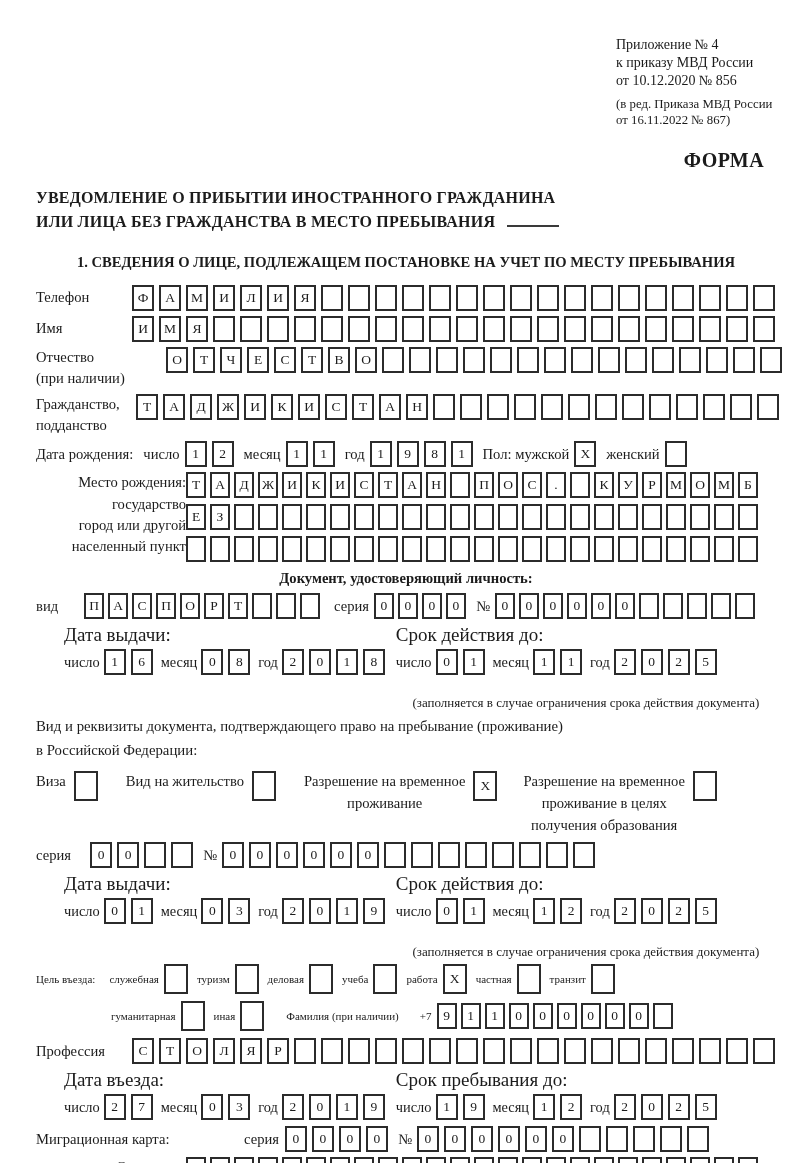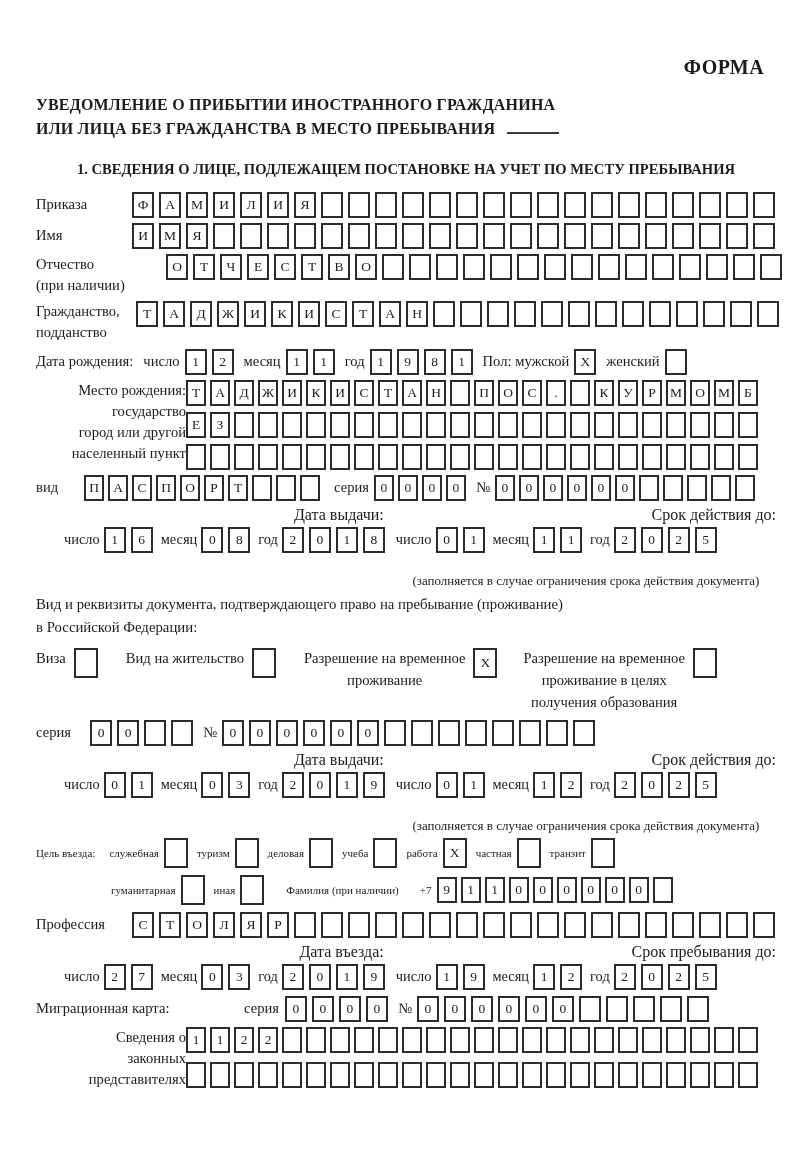--- a/index.html
+++ b/index.html
@@ -27,21 +27,21 @@
   }
   .cells.sm{gap:4px;} .cells.sm .cell{width:20px;}
   .boxes .cell{width:24px;height:30px;}
   .stack{display:flex;flex-direction:column;gap:6px;}
   .inline-lbl{font-size:14.6px;margin:0 5px 0 10px;flex-shrink:0;}
 
   .dates{display:flex;margin:2px 0 4px 0;}
   .dates .col{display:flex;flex-direction:column;}
   .dates .col.left{width:47%;padding-left:28px;box-sizing:border-box;}
   .dates .col.right{width:53%;padding-left:12px;box-sizing:border-box;}
-  .date-head{text-align:right;font-size:16px;margin-bottom:3px;}
+  .date-head{text-align:left;font-size:19px;margin-bottom:3px;}
   .date-row{display:flex;align-items:center;}
   .date-row .dlbl{font-size:14.4px;margin:0 4px 0 8px;flex-shrink:0;}
   .date-row .dlbl.first{margin-left:0;}
   .date-note{font-size:13px;text-align:center;margin-top:20px;}
 
   .doc-heading{text-align:center;font-weight:bold;font-size:14.6px;margin:8px 0 6px 0;}
   .intro{font-size:14.8px;line-height:1.6;margin-top:4px;}
   .optrow{display:flex;align-items:flex-start;margin:8px 0 6px 0;}
   .opt{display:flex;align-items:flex-start;margin-right:14px;}
   .opt .olbl{font-size:14.6px;text-align:center;line-height:1.5;margin-right:8px;}
@@ -50,34 +50,41 @@
   .purpose-row .plbl.lead{margin-left:0;}
   .indent75{padding-left:75px;}
   .rep-band{display:flex;align-items:flex-start;margin-top:4px;}
   .mc-gap{margin:0 6px 0 18px;font-size:14.6px;}
 </style>
 </head>
 <body>
 
 <div class="page">
 
+  <div class="appendix">
+    <div>Приложение № 4</div>
+    <div>к приказу МВД России</div>
+    <div>от 10.12.2020 № 856</div>
+    <div class="ed first">(в ред. Приказа МВД России</div>
+    <div class="ed">от 16.11.2022 № 867)</div>
+  </div>
 
   <div class="forma">ФОРМА</div>
 
   <div class="title">
     <div>УВЕДОМЛЕНИЕ О ПРИБЫТИИ ИНОСТРАННОГО ГРАЖДАНИНА</div>
     <div>
       <span>ИЛИ ЛИЦА БЕЗ ГРАЖДАНСТВА В МЕСТО ПРЕБЫВАНИЯ</span><span class="blank-line"></span>
     </div>
   </div>
 
   <div class="sec-heading">1. СВЕДЕНИЯ О ЛИЦЕ, ПОДЛЕЖАЩЕМ ПОСТАНОВКЕ НА УЧЕТ ПО МЕСТУ ПРЕБЫВАНИЯ</div>
 
   <div class="row">
-    <span class="lbl w96">Приказа</span>
+    <span class="lbl w96">Телефон</span>
     <span class="cells">
         <span class="cell">Ф</span>
         <span class="cell">А</span>
         <span class="cell">М</span>
         <span class="cell">И</span>
         <span class="cell">Л</span>
         <span class="cell">И</span>
         <span class="cell">Я</span>
         <span class="cell"></span>
         <span class="cell"></span>
@@ -305,20 +312,21 @@
           <span class="cell"></span>
           <span class="cell"></span>
           <span class="cell"></span>
           <span class="cell"></span>
           <span class="cell"></span>
           <span class="cell"></span>
         </span>
     </span>
   </div>
 
+  <div class="doc-heading">Документ, удостоверяющий личность:</div>
 
   <div class="row">
     <span class="lbl" style="width:48px;">вид</span>
     <span class="cells sm">
         <span class="cell">П</span>
         <span class="cell">А</span>
         <span class="cell">С</span>
         <span class="cell">П</span>
         <span class="cell">О</span>
         <span class="cell">Р</span>

